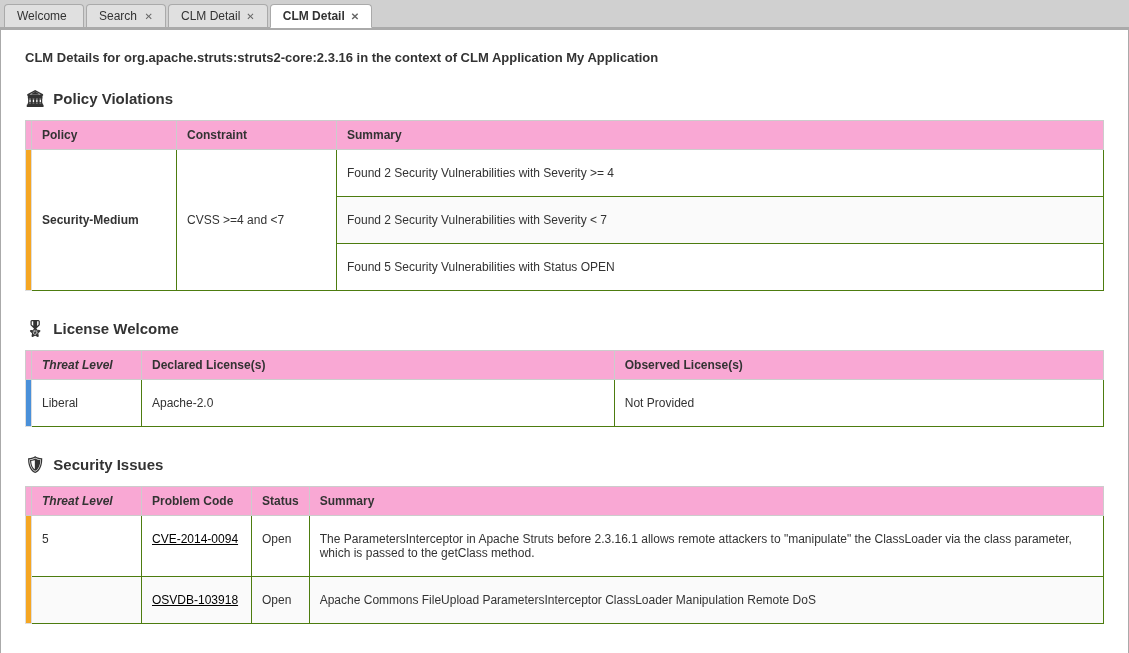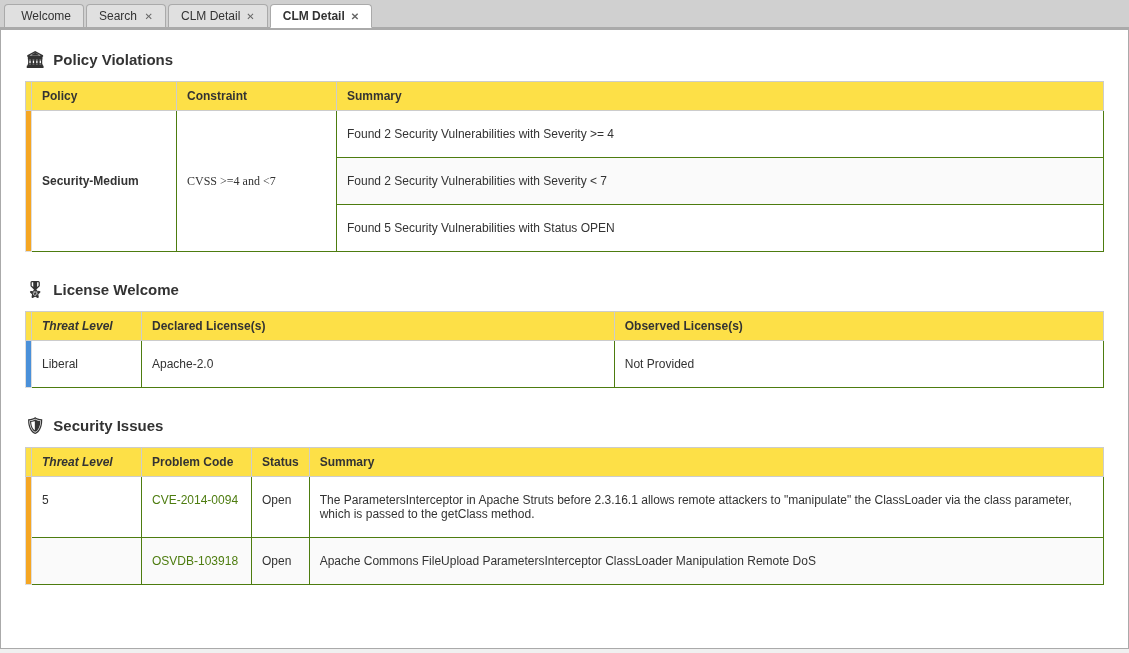--- a/index.html
+++ b/index.html
@@ -20,21 +20,20 @@
       padding: 4px 12px;
       background: #e0e0e0;
       border: 1px solid #aaa;
       border-bottom: none;
       border-radius: 4px 4px 0 0;
       cursor: pointer;
       font-size: 12px;
       color: #333;
       min-width: 80px;
       gap: 6px;
-      justify-content: flex-end;
     }
     .tab.active {
       background: #ffffff;
       font-weight: bold;
       border-bottom: 1px solid #fff;
       margin-bottom: -1px;
     }
     .tab .close-btn {
       font-size: 10px;
       color: #666;
@@ -71,21 +70,21 @@
     }
 
     
     .data-table {
       width: 100%;
       border-collapse: collapse;
       margin-bottom: 28px;
       border: 1px solid #ccc;
     }
     .data-table th {
-      background: #fde047;
+      background: #f9a8d4;
       border: 1px solid #ccc;
       padding: 7px 10px;
       text-align: left;
       font-weight: bold;
       font-size: 12px;
     }
     .data-table td {
       border: 1px solid #4d7c0f;
       padding: 16px 10px;
       font-size: 12px;
@@ -93,21 +92,22 @@
     }
     .data-table tr:nth-child(even) td {
       background: #fafafa;
     }
 
     .section-divider {
       margin-bottom: 20px;
     }
 
     .link-cell {
-      color: #4d7c0f;
+      color: #000000;
+      text-decoration: underline;
       cursor: pointer;
     }
 
     
     td.indicator-td {
       width: 6px;
       padding: 0;
       border: 1px solid #ddd;
     }
     td.indicator-td.orange { background-color: #f5a623; }
@@ -135,41 +135,42 @@
     <span class="close-btn">✕</span>
   </div>
   <div class="tab active">
     <span>CLM Detail</span>
     <span class="close-btn">✕</span>
   </div>
 </div>
 
 <div class="main-content">
 
+  <div class="page-title">CLM Details for org.apache.struts:struts2-core:2.3.16 in the context of CLM Application My Application</div>
 
   <div class="section-divider">
     <div class="section-header">
       <span class="section-icon">🏛</span>
       <span>Policy Violations</span>
     </div>
 
     <table class="data-table">
       <thead>
         <tr>
           <th style="width:6px; padding:0;"></th>
           <th class="policy-col">Policy</th>
           <th class="constraint-col">Constraint</th>
           <th>Summary</th>
         </tr>
       </thead>
       <tbody>
         <tr>
           <td class="indicator-td orange" rowspan="3"></td>
           <td class="policy-cell" rowspan="3" style="font-weight:bold; vertical-align:middle;">Security-Medium</td>
-          <td rowspan="3" style="vertical-align:middle;font-family:Liberation Serif, serif;">CVSS &gt;=4 and &lt;7</td>
+          <td rowspan="3" style="vertical-align:middle;">CVSS &gt;=4 and &lt;7</td>
           <td>Found 2 Security Vulnerabilities with Severity &gt;= 4</td>
         </tr>
         <tr>
           <td>Found 2 Security Vulnerabilities with Severity &lt; 7</td>
         </tr>
         <tr>
           <td>Found 5 Security Vulnerabilities with Status OPEN</td>
         </tr>
       </tbody>
     </table>

